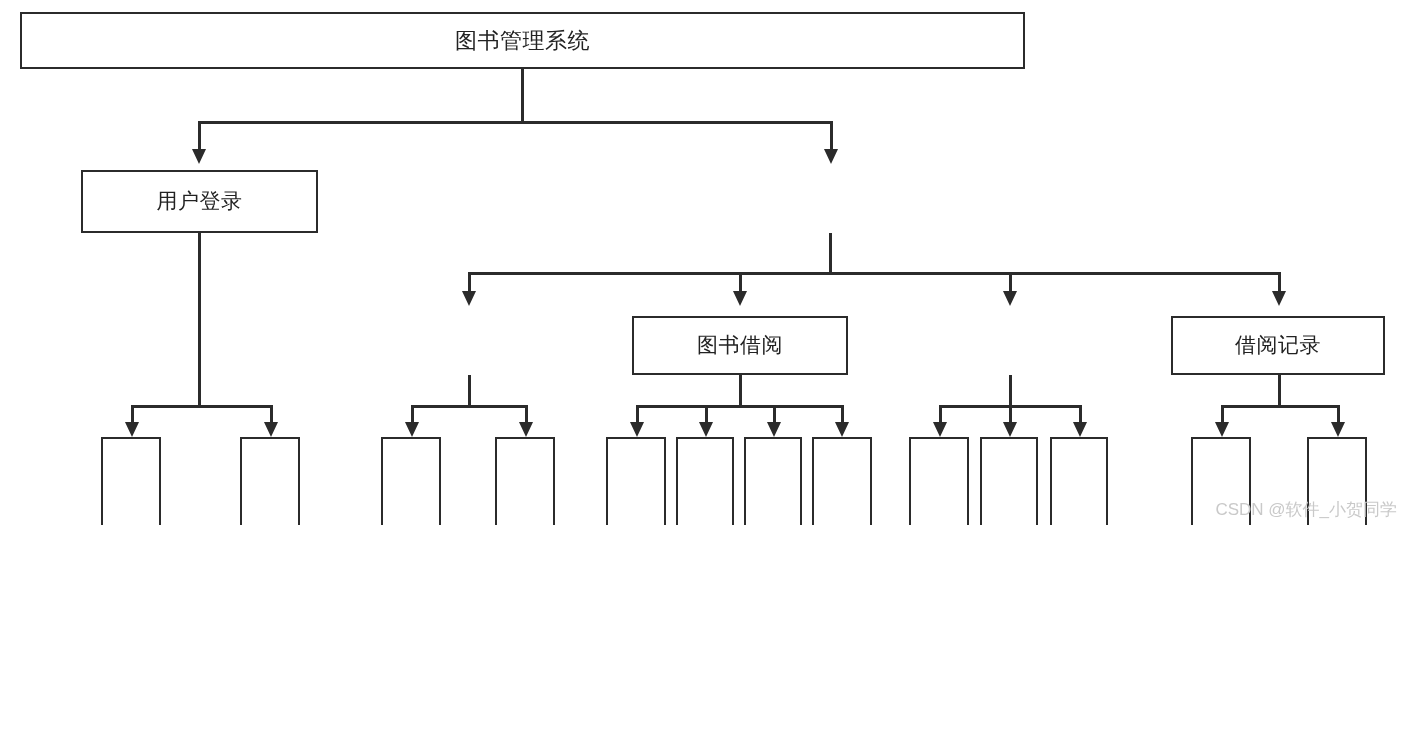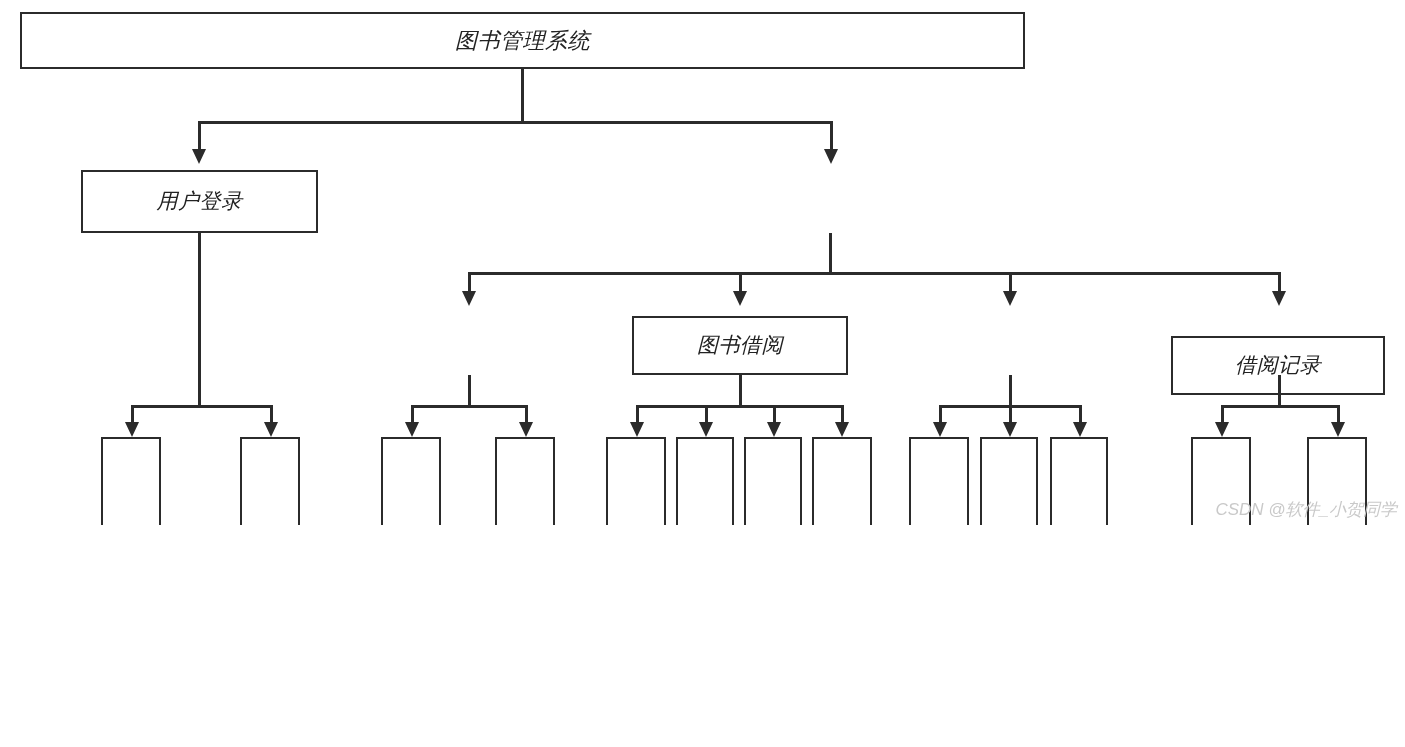--- a/index.html
+++ b/index.html
@@ -10,21 +10,20 @@
   }
   body {
     font-family: "Liberation Sans", "DejaVu Sans", sans-serif;
   }
   #canvas {
     position: relative;
     width: 1405px;
     height: 525px;
     background: #ffffff;
     overflow: hidden;
-    font-style: italic;
   }
   
   .node {
     position: absolute;
     box-sizing: border-box;
     background: #ffffff;
     border: 2.5px solid #2b2b2b;
     display: flex;
     align-items: center;
     justify-content: center;
@@ -126,21 +125,21 @@
 
   <div class="vline" style="left:1009px; top:272px; height:20px;"></div>
   <div class="arrow" style="left:1003px; top:291px;"></div>
 
   <div class="vline" style="left:1278px; top:272px; height:20px;"></div>
   <div class="arrow" style="left:1272px; top:291px;"></div>
 
   <div class="node" style="left:632px; top:316px; width:216px; height:59px;">
     <span class="label">图书借阅</span>
   </div>
-  <div class="node" style="left:1171px; top:336px; width:214px; height:59px;">
+  <div class="node" style="left:1171px; top:316px; width:214px; height:59px;">
     <span class="label">借阅记录</span>
   </div>
 
   <div class="vline" style="left:468px; top:375px; height:30px;"></div>
   <div class="hline" style="left:411px; top:405px; width:114px;"></div>
   <div class="vline" style="left:411px; top:405px; height:18px;"></div>
   <div class="arrow" style="left:405px; top:422px;"></div>
   <div class="vline" style="left:525px; top:405px; height:18px;"></div>
   <div class="arrow" style="left:519px; top:422px;"></div>
 

